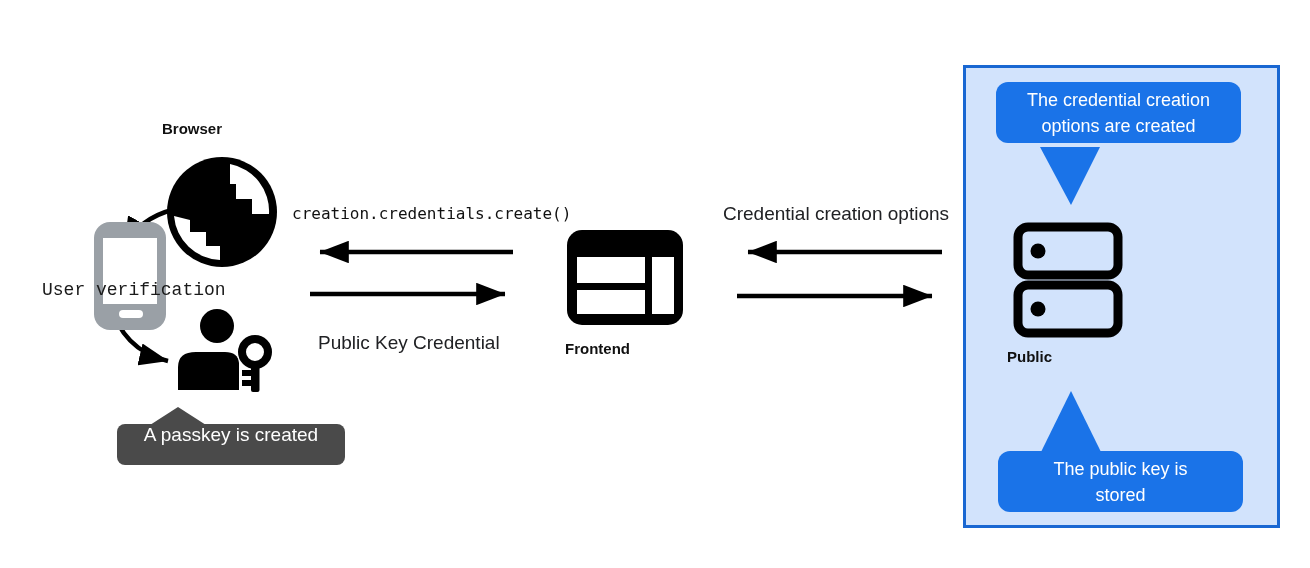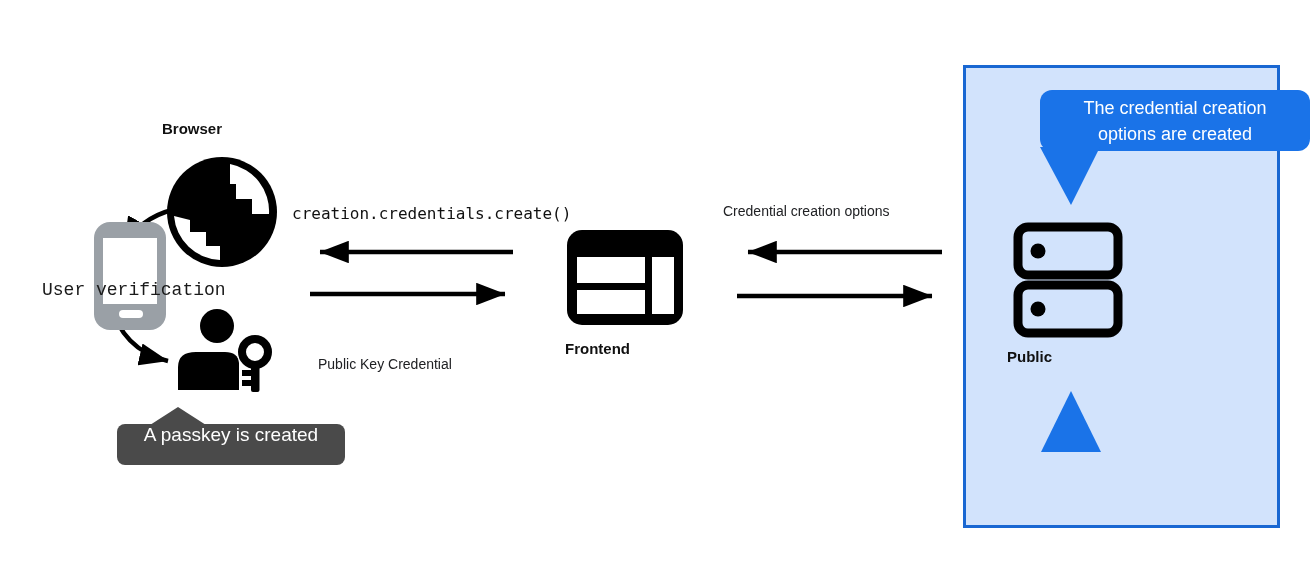--- a/index.html
+++ b/index.html
@@ -16,21 +16,21 @@
 
   
   .lbl { position: absolute; white-space: nowrap; color: #1a1a1a; }
   .lbl.bold { font-weight: bold; font-size: 15px; color: #111; }
   .lbl.center { text-align: left; }
   .code {
     font-family: "DejaVu Sans Mono", monospace;
     font-size: 16px;
     color: #111;
   }
-  .arrow-label { font-size: 14px; color: #202124; }
+  .arrow-label { font-size: 19px; color: #202124; }
 
   
   svg.flow-svg { position: absolute; left: 0; top: 0; }
   .flow { stroke: var(--ink, #000); stroke-width: 4.5; fill: none; }
   .ah { fill: var(--ink, #000); }
 
   
   .ink-fill { fill: var(--ink, #000); }
   .ink-stroke { stroke: var(--ink, #000); fill: none; }
   .white-fill { fill: #ffffff; }
@@ -68,21 +68,21 @@
     position: absolute;
     background: var(--bubble-fill, #1a73e8);
     border-radius: 12px;
     color: #fff;
     font-size: 18px;
     line-height: 26px;
     text-align: center;
     display: flex; align-items: center; justify-content: center;
     white-space: pre-line;
   }
-  .bubble.top { left: 996px; top: 90px; width: 270px; height: 61px; margin-left: 44px; }
+  .bubble.top { left: 996px; top: 82px; width: 245px; height: 61px; }
   .bubble.bottom { left: 998px; top: 451px; width: 245px; height: 61px; }
   .bubble-pointer-down {
     position: absolute;
     left: 1040px; top: 147px;
     width: 0; height: 0;
     border-left: 31px solid transparent;
     border-right: 29px solid transparent;
     border-top: 58px solid var(--bubble-fill, #1a73e8);
   }
   .bubble-pointer-up {
@@ -143,21 +143,21 @@
     <rect class="ink-fill" x="67" y="65" width="11" height="6"></rect>
     <rect class="ink-fill" x="67" y="75" width="11" height="6"></rect>
   </svg>
 
   <div class="tooltip-dark-pointer"></div>
   <div class="tooltip-dark">
     <span>A passkey is created</span>
   </div>
 
   <div class="lbl code center" style="left:292px; top:204px; width:300px;">creation.credentials.create()</div>
-  <div class="lbl arrow-label center" style="left:318px; top:332px; width:200px;margin-top:24px;">Public Key Credential</div>
+  <div class="lbl arrow-label center" style="left:318px; top:332px; width:200px;">Public Key Credential</div>
 
   <svg class="abs" style="left:566px; top:229px;" width="118" height="97" viewBox="0 0 118 97">
     <rect class="ink-fill" x="1" y="1" width="116" height="95" rx="15"></rect>
     <rect class="white-fill" x="11" y="28" width="68" height="26"></rect>
     <rect class="white-fill" x="11" y="61" width="68" height="24"></rect>
     <rect class="white-fill" x="86" y="28" width="22" height="57"></rect>
   </svg>
   <div class="lbl bold center" style="left:565px; top:340px; width:120px;">Frontend</div>
 
   <div class="lbl arrow-label center" style="left:723px; top:203px; width:230px;">Credential creation options</div>
@@ -172,14 +172,18 @@
 
   <svg class="abs" style="left:1010px; top:221px;" width="116" height="120" viewBox="0 0 116 120">
     <rect class="ink-stroke" style="stroke-width:9;" x="8" y="6" width="100" height="48" rx="10"></rect>
     <rect class="ink-stroke" style="stroke-width:9;" x="8" y="64" width="100" height="48" rx="10"></rect>
     <circle class="ink-fill" cx="28" cy="30" r="7.5"></circle>
     <circle class="ink-fill" cx="28" cy="88" r="7.5"></circle>
   </svg>
   <div class="lbl bold center" style="left:1007px; top:348px; width:120px;">Public</div>
 
   <div class="bubble-pointer-up"></div>
+  <div class="bubble bottom">
+    <span>The public key is
+stored</span>
+  </div>
 
 </div>
 
 </body></html>

